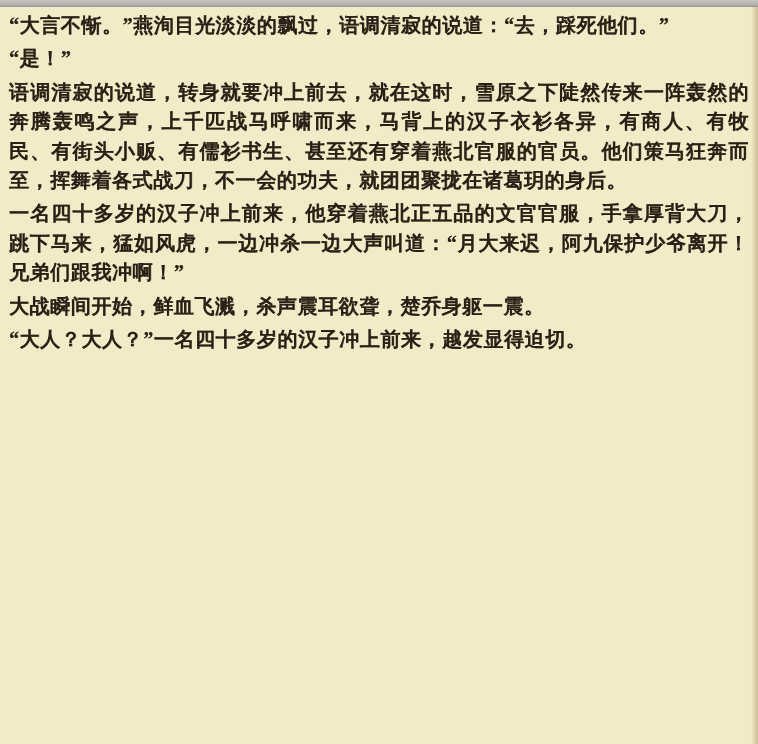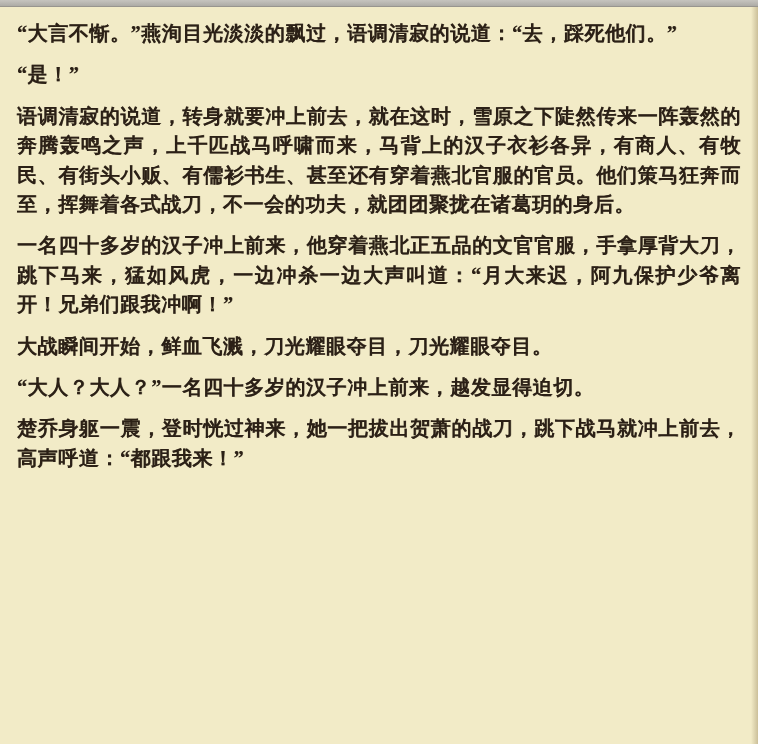--- a/index.html
+++ b/index.html
@@ -43,31 +43,30 @@
     color: #2b2016;
     font-size: 20px;
     line-height: 29.4px;
     letter-spacing: 0.6px;
     text-align: justify;
     text-justify: inter-character;
     font-weight: 600;
     text-shadow: 0.4px 0 0 rgba(43,32,22,0.55);
   }
   .paragraph {
-    margin: 12px;
+    margin: 4px;
     word-break: break-all;
   }
 </style>
 </head>
 <body>
 
 <div class="window-top-edge"></div>
 <div class="page-edge-shadow"></div>
 
 <div class="reader-page">
   <p class="paragraph">“大言不惭。”燕洵目光淡淡的飘过，语调清寂的说道：“去，踩死他们。”</p>
   <p class="paragraph">“是！”</p>
   <p class="paragraph">语调清寂的说道，转身就要冲上前去，就在这时，雪原之下陡然传来一阵轰然的奔腾轰鸣之声，上千匹战马呼啸而来，马背上的汉子衣衫各异，有商人、有牧民、有街头小贩、有儒衫书生、甚至还有穿着燕北官服的官员。他们策马狂奔而至，挥舞着各式战刀，不一会的功夫，就团团聚拢在诸葛玥的身后。</p>
   <p class="paragraph">一名四十多岁的汉子冲上前来，他穿着燕北正五品的文官官服，手拿厚背大刀，跳下马来，猛如风虎，一边冲杀一边大声叫道：“月大来迟，阿九保护少爷离开！兄弟们跟我冲啊！”</p>
-  <p class="paragraph">大战瞬间开始，鲜血飞溅，刀光耀眼夺目，刀光耀眼夺目。</p>
+  <p class="paragraph">大战瞬间开始，鲜血飞溅，杀声震耳欲聋，楚乔身躯一震。</p>
   <p class="paragraph">“大人？大人？”一名四十多岁的汉子冲上前来，越发显得迫切。</p>
-  <p class="paragraph">楚乔身躯一震，登时恍过神来，她一把拔出贺萧的战刀，跳下战马就冲上前去，高声呼道：“都跟我来！”</p>
 </div>
 
 </body></html>

